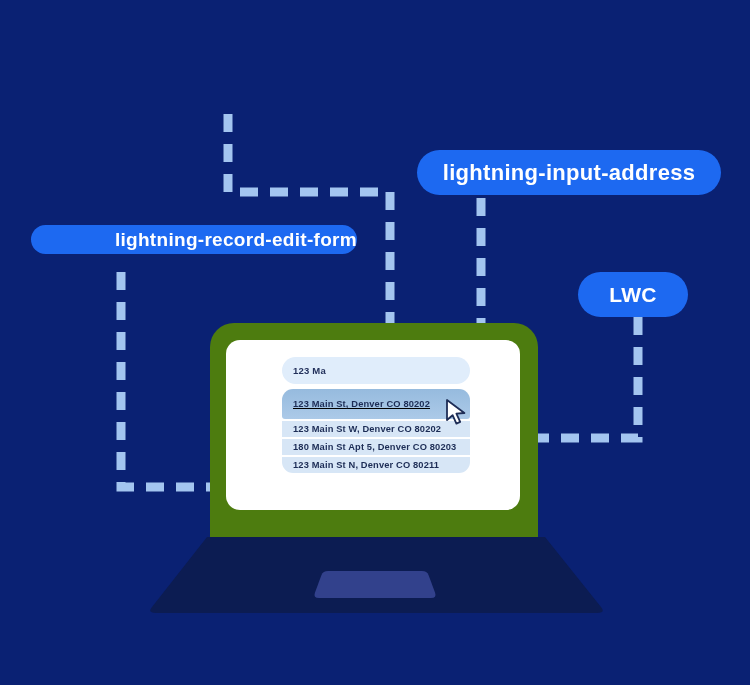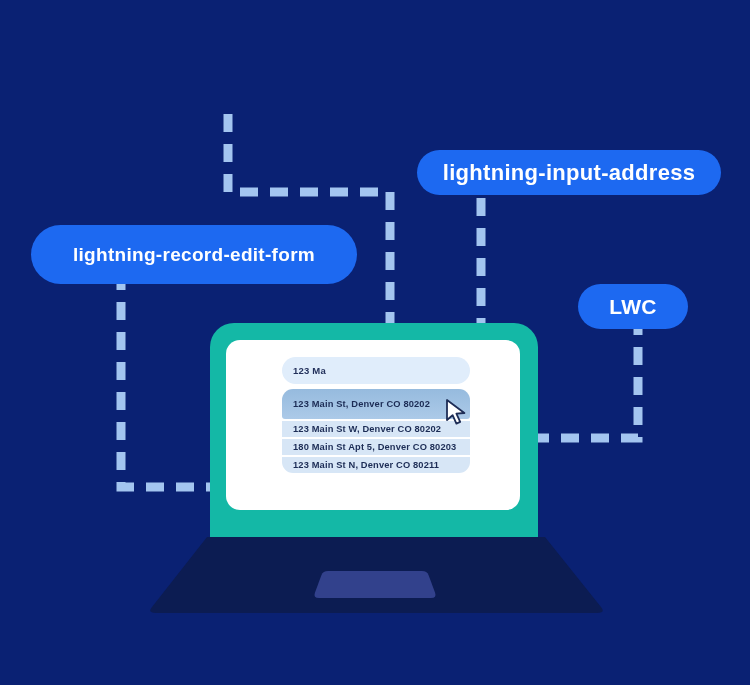--- a/index.html
+++ b/index.html
@@ -11,26 +11,26 @@
   svg{position:absolute;left:0;top:0;}
   .wires{width:750px;height:685px;}
   .wire{fill:none;stroke:#A3C5F0;stroke-width:9;stroke-dasharray:18 12;}
   .pill{
     position:absolute;display:flex;align-items:center;justify-content:center;
     background:#1D69F1;color:#FFFFFF;border-radius:999px;
     font-weight:700;font-size:22px;letter-spacing:.3px;white-space:nowrap;
   }
   .pill-show{left:97px;top:65px;width:276px;height:47px;font-size:21px;}
   .pill-input-address{left:417px;top:150px;width:304px;height:45px;}
-  .pill-record-edit{left:31px;top:225px;width:326px;height:59px;font-size:19px;}
-  .pill-lwc{left:578px;top:284px;width:110px;height:45px;font-size:21px;}
+  .pill-record-edit{left:31px;top:225px;width:326px;height:29px;font-size:19px;justify-content:flex-end;}
+  .pill-lwc{left:578px;top:272px;width:110px;height:45px;font-size:21px;}
 
   .laptop-bezel{
     position:absolute;left:210px;top:323px;width:328px;height:214px;
-    background:#14b8a6;border-radius:24px 24px 0 0;
+    background:#4d7c0f;border-radius:24px 24px 0 0;
   }
   .laptop-screen{
     position:absolute;left:16px;top:17px;width:294px;height:170px;
     background:#FFFFFF;border-radius:14px;overflow:hidden;
   }
   .addr-input{
     position:absolute;left:56px;top:17px;width:188px;height:27px;
     background:#E0EDFB;border-radius:13.5px;
     display:flex;align-items:center;
   }
@@ -41,20 +41,21 @@
   .row{
     background:#D7E6F6;height:16px;margin-bottom:2px;
     display:flex;align-items:center;
   }
   .row span{
     padding-left:11px;font-size:9.3px;font-weight:600;color:#1C2C55;letter-spacing:.15px;white-space:nowrap;
   }
   .row.highlight{
     height:30px;border-radius:11px 11px 3px 3px;
     background:linear-gradient(180deg,#96BBDE 0%,#ACCAE8 100%);
+    text-decoration:underline;
   }
   .row.last{border-radius:0 0 11px 11px;margin-bottom:16px;}
   .cursor{position:absolute;left:218px;top:58px;width:24px;height:28px;}
   .base-svg{width:750px;height:685px;pointer-events:none;}
 </style>
 </head>
 <body>
 
 <div class="stage">
 

